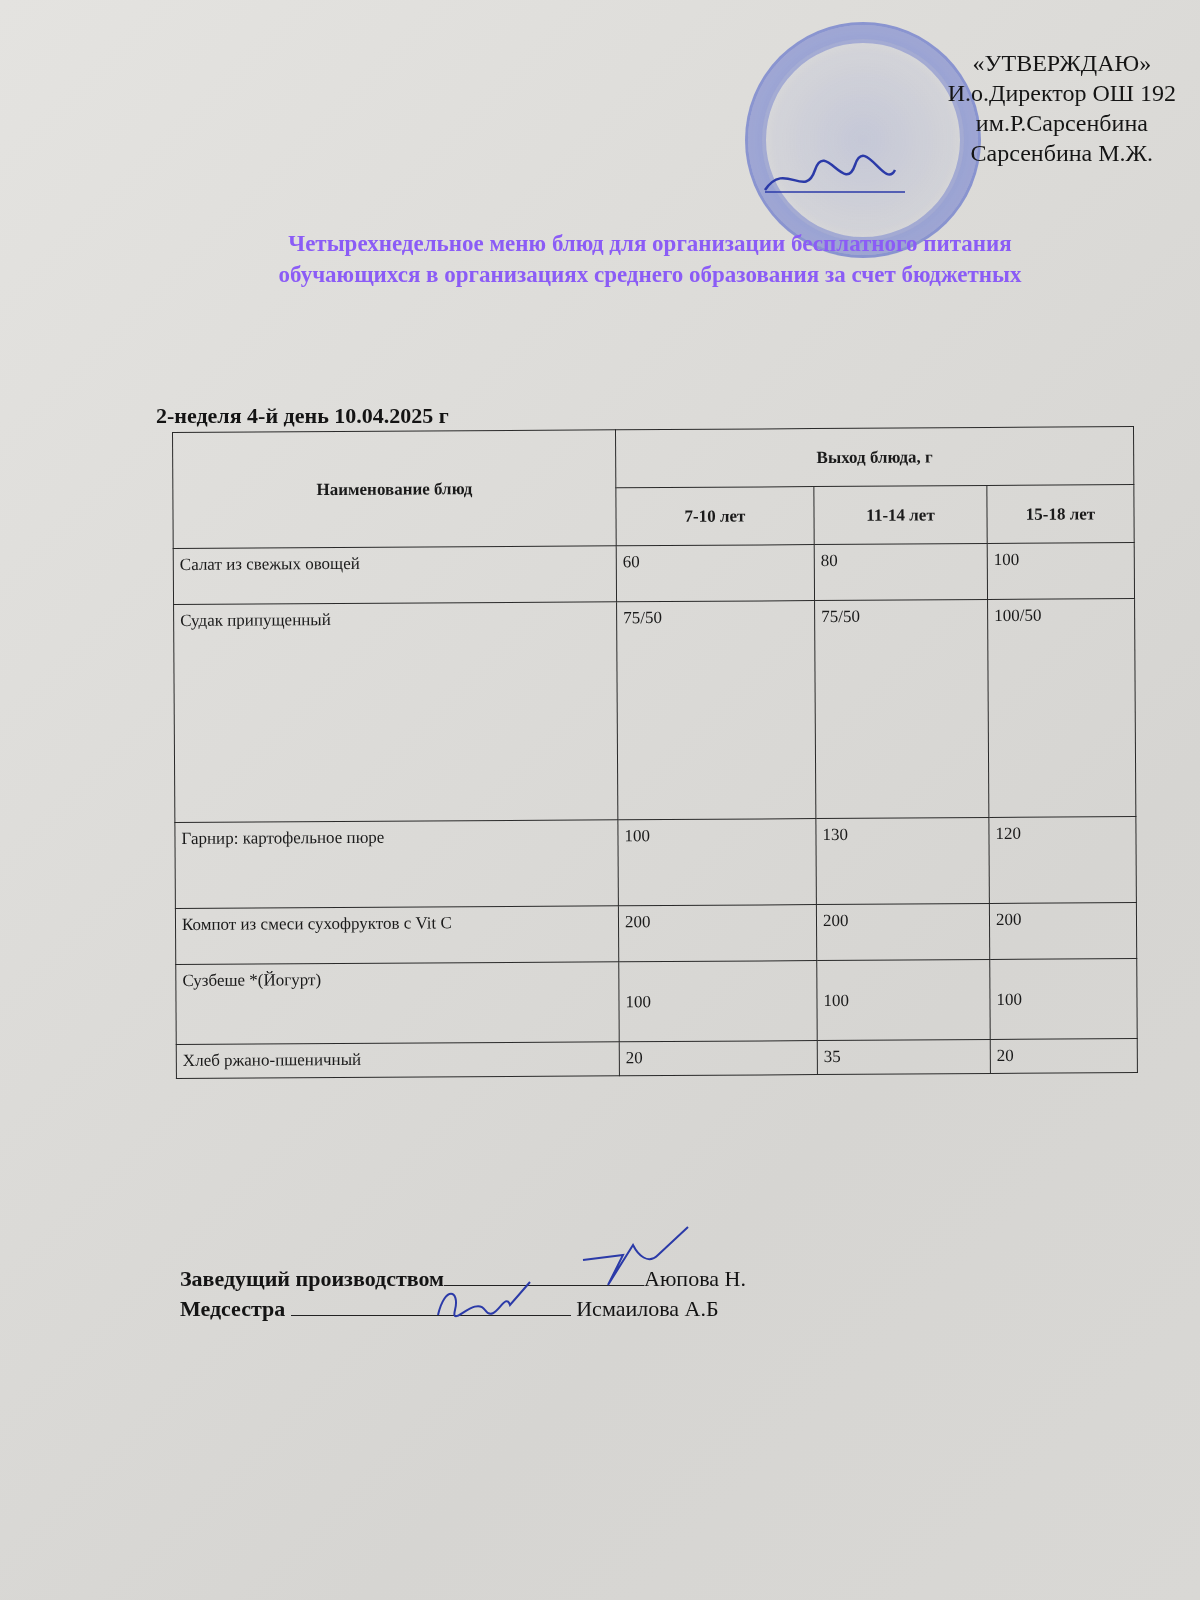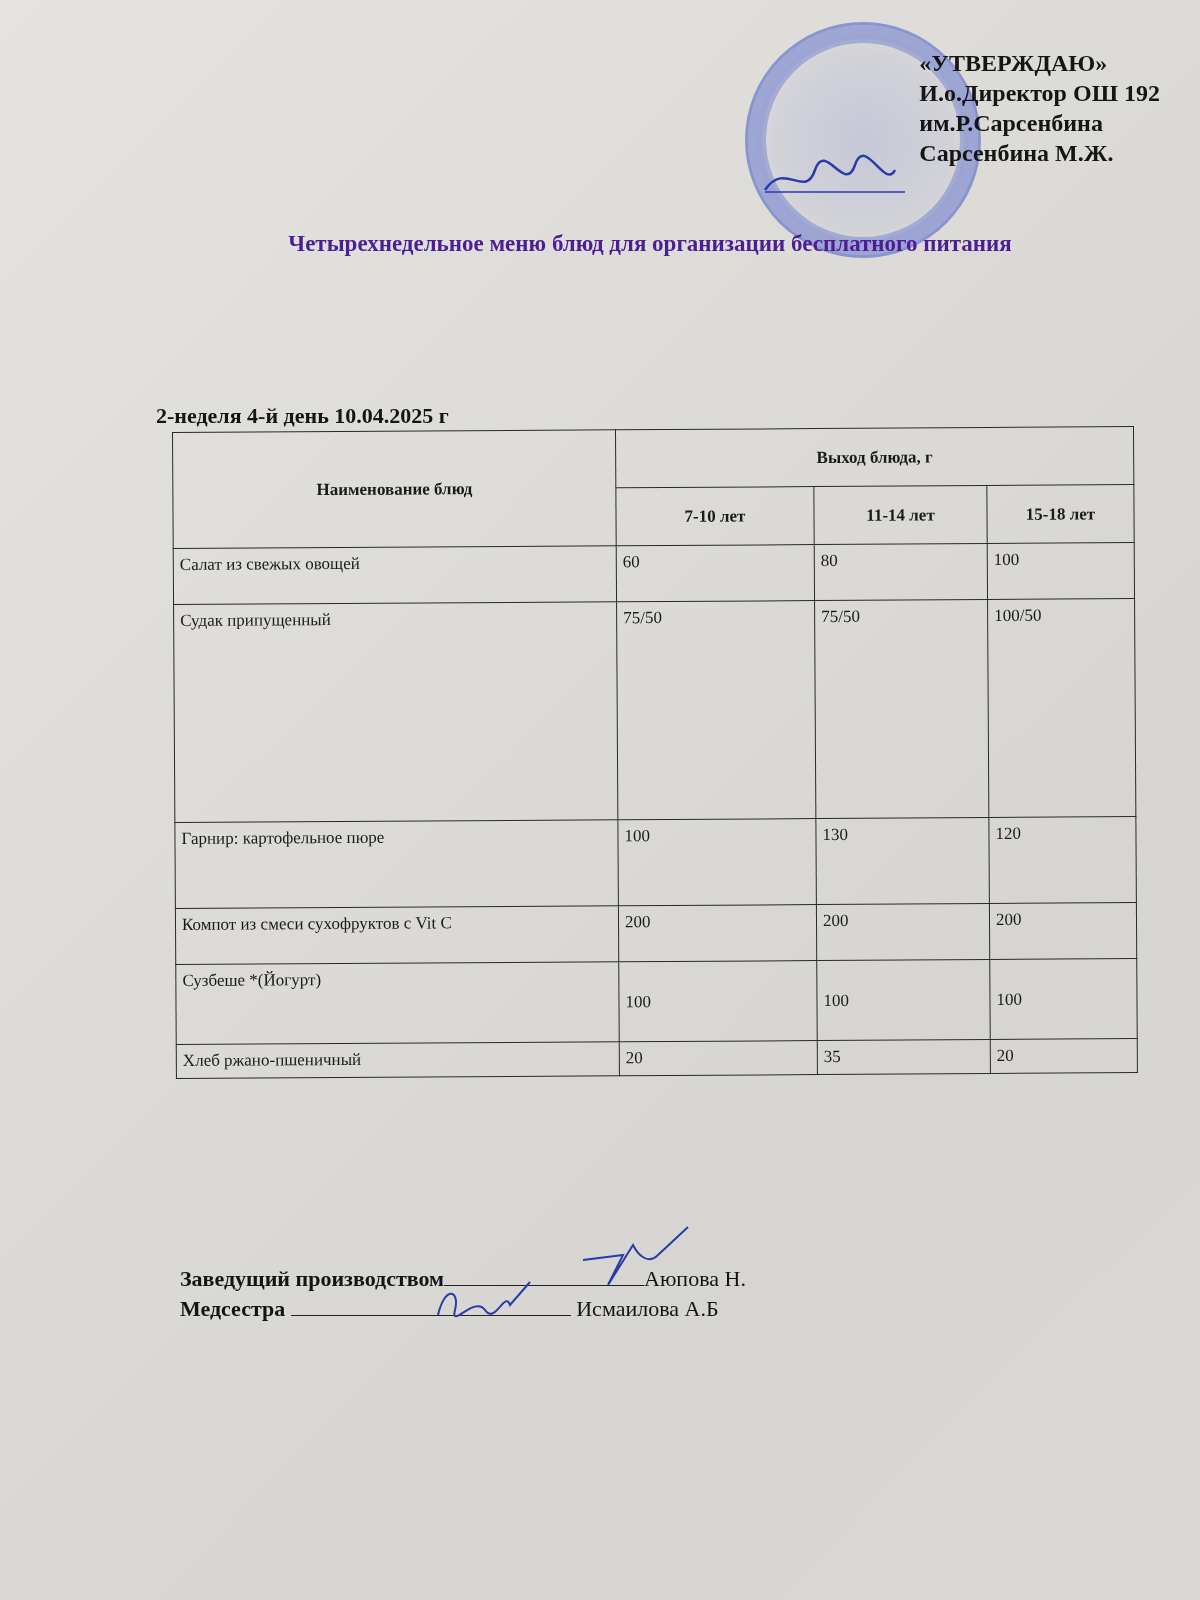--- a/index.html
+++ b/index.html
@@ -8,26 +8,26 @@
     background: linear-gradient(135deg, #e4e3e0 0%, #dcdbd8 40%, #d6d5d2 70%, #d9d8d5 100%);
     font-family: "Liberation Serif", serif; color:#1a1a1a;
   }
   .stamp {
     position:absolute; left:745px; top:22px; width:230px; height:230px; border-radius:50%;
     border:3px solid rgba(70,90,200,0.55);
     box-shadow: inset 0 0 0 14px rgba(90,110,210,0.12), inset 0 0 0 18px rgba(70,90,200,0.35);
     background: radial-gradient(circle, rgba(90,110,210,0.18) 0%, rgba(90,110,210,0.08) 55%, rgba(0,0,0,0) 70%);
   }
   .approve {
-    position:absolute; right:40px; top:48px; text-align:left; font-weight:bold;
+    position:absolute; right:24px; top:48px; text-align:center; font-weight:normal;
     font-size:24px; line-height:30px; color:#151515;
   }
   .title {
     position:absolute; left:150px; top:228px; width:1000px; text-align:center;
-    font-weight:bold; font-size:23px; line-height:31px; color:#4c1d95;
+    font-weight:bold; font-size:23px; line-height:31px; color:#8b5cf6;
   }
   .week {
     position:absolute; left:156px; top:403px; font-weight:bold; font-size:22px; color:#141414;
   }
   table.menu {
     position:absolute; left:172px; top:432px; width:962px; border-collapse:collapse;
     transform: rotate(-0.35deg); transform-origin:left top;
   }
   table.menu td, table.menu th {
     border:1.4px solid #2a2a2a; vertical-align:top; font-size:17px; padding:6px 6px;
@@ -54,20 +54,21 @@
 
 <div class="approve">
   <div>«УТВЕРЖДАЮ»</div>
   <div>И.о.Директор ОШ 192</div>
   <div>им.Р.Сарсенбина</div>
   <div>Сарсенбина М.Ж.</div>
 </div>
 
 <div class="title">
   <div>Четырехнедельное меню блюд для организации бесплатного питания</div>
+  <div>обучающихся в организациях среднего образования за счет бюджетных</div>
 </div>
 
 <div class="week">2-неделя 4-й день 10.04.2025 г</div>
 
 <table class="menu">
   <tbody>
       <tr style="height:58px">
     <th class="c0" rowspan="2">Наименование блюд</th>
     <th colspan="3">Выход блюда, г</th>
   </tr>

